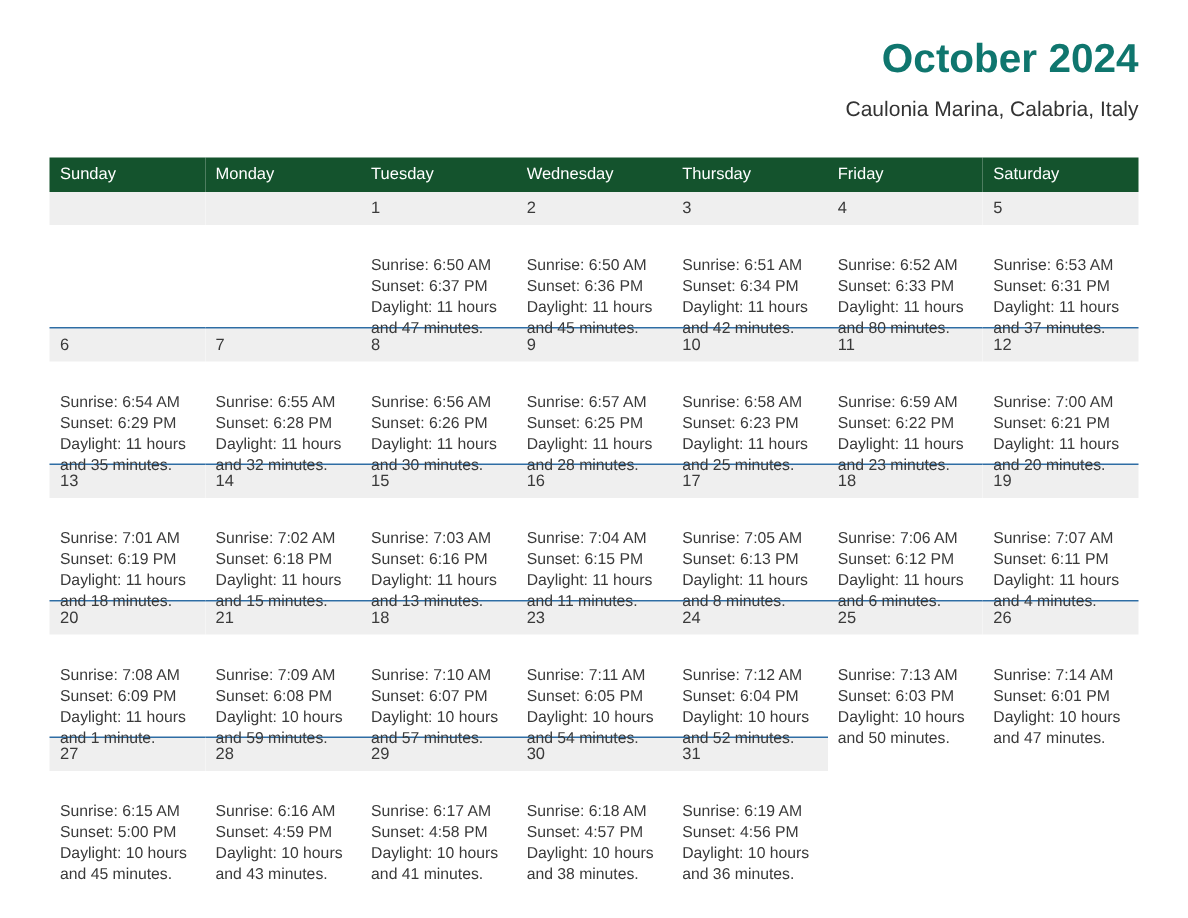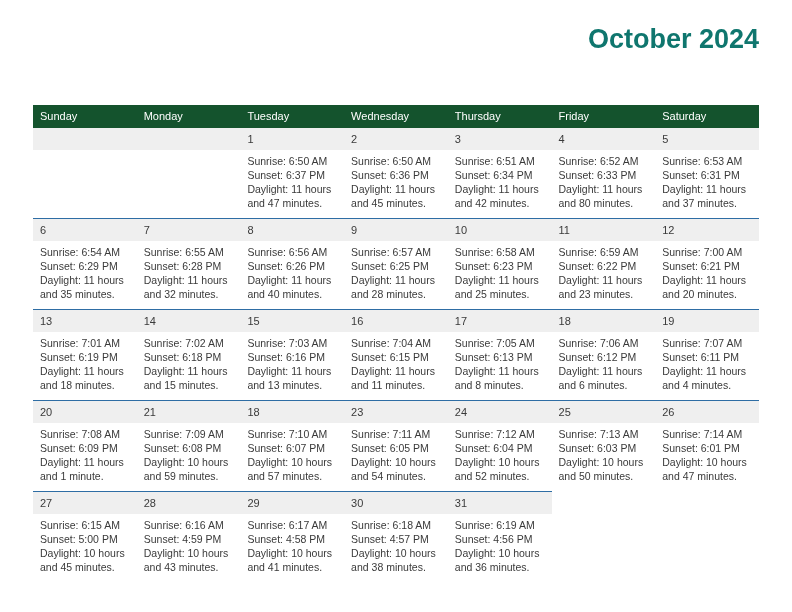--- a/index.html
+++ b/index.html
@@ -128,21 +128,21 @@
     color: #3a3a3a;
     line-height: 14px;
     padding: 4px 0 4px 7px;
     height: 14px;
     box-sizing: content-box;
   }
   .daynum.blank {
     color: transparent;
   }
   .details {
-    padding: 4px 6px 0 7px;
+    padding: 20px 6px 0 7px;
     font-size: 10.5px;
     line-height: 14px;
     color: #3a3a3a;
   }
   .details div {
     white-space: nowrap;
   }
   
   td.empty-tail {
     border-top: none;
@@ -155,20 +155,21 @@
 </head>
 <body>
 
 <div class="page">
 
   <div class="header">
 
 
     <div class="title-wrap">
       <h1 class="cal-title">October 2024</h1>
+      <div class="cal-subtitle">Caulonia Marina, Calabria, Italy</div>
     </div>
 
   </div>
 
   <table class="calendar">
     <thead>
       <tr>
         <th>Sunday</th>
         <th>Monday</th>
         <th>Tuesday</th>
@@ -269,21 +270,21 @@
               </div>
             </div>
           </td>
           <td>
             <div class="daybox">
               <div class="daynum">8</div>
               <div class="details">
                 <div>Sunrise: 6:56 AM</div>
                 <div>Sunset: 6:26 PM</div>
                 <div>Daylight: 11 hours</div>
-                <div>and 40 minutes.</div>
+                <div>and 30 minutes.</div>
               </div>
             </div>
           </td>
           <td>
             <div class="daybox">
               <div class="daynum">9</div>
               <div class="details">
                 <div>Sunrise: 6:57 AM</div>
                 <div>Sunset: 6:25 PM</div>
                 <div>Daylight: 11 hours</div>

